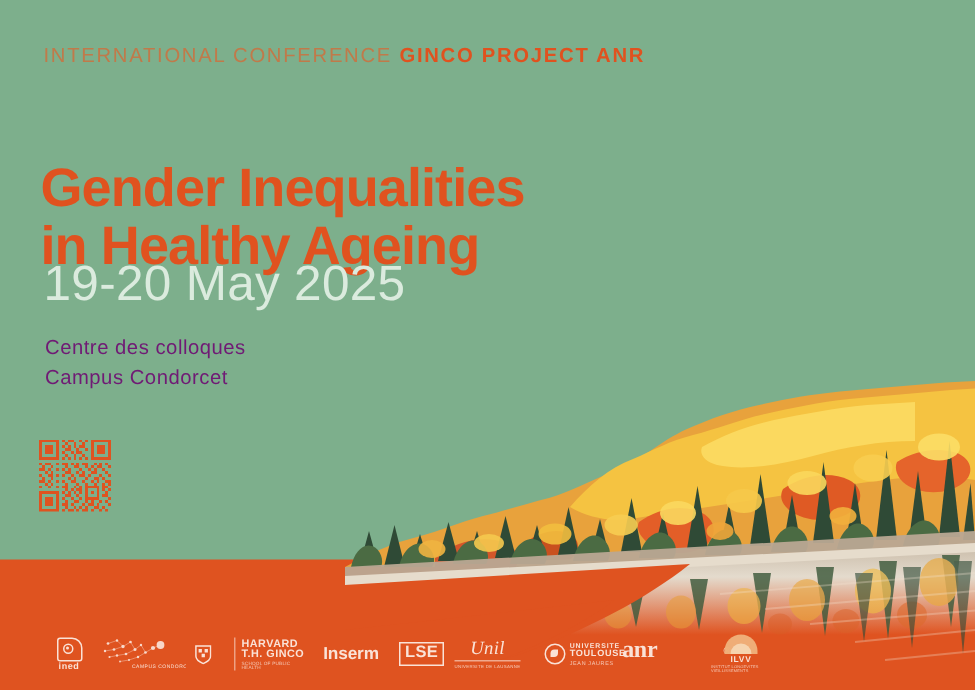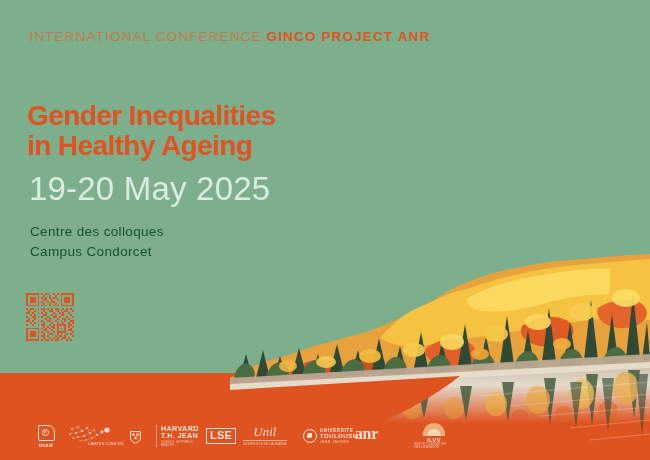--- a/index.html
+++ b/index.html
@@ -67,21 +67,21 @@
     color: #E0521F;
     font-weight: 700;
   }
 
   .title {
     position: absolute;
     left: 27px;
     top: 82px;
     width: 420px;
     color: #E0521F;
-    font-size: 28px;
+    font-size: 36px;
     font-weight: 700;
     line-height: 1.08;
     letter-spacing: -0.6px;
   }
   .title .line { display: block; }
 
   .dates {
     position: absolute;
     left: 29px;
     top: 172px;
@@ -89,21 +89,21 @@
     font-size: 33px;
     font-weight: 400;
     letter-spacing: 0.2px;
     line-height: 1;
   }
 
   .venue {
     position: absolute;
     left: 30px;
     top: 222px;
-    color: #14532d;
+    color: #701a75;
     font-size: 13.5px;
     font-weight: 400;
     line-height: 1.45;
     letter-spacing: 0.35px;
   }
   .venue .vline { display: block; }
 
   
   .qr {
     position: absolute;
@@ -693,25 +693,28 @@
 
       <div class="logo logo-harvard">
         <span class="shield">
           <svg width="11" height="13" viewBox="0 0 11 13" xmlns="http://www.w3.org/2000/svg" aria-hidden="true">
             <path d="M0.6,0.6 H10.4 V7.5 C10.4,10.2 5.5,12.4 5.5,12.4 C5.5,12.4 0.6,10.2 0.6,7.5 Z" fill="none" stroke="#FBE7DD" stroke-width="1"></path>
             <path d="M2.4,2.6 h2.2 v2.4 h-2.2 z M6.4,2.6 h2.2 v2.4 h-2.2 z M4.4,5.8 h2.2 v2.4 h-2.2 z" fill="#FBE7DD"></path>
           </svg>
         </span>
         <span class="htext">
           <span class="h1">HARVARD</span>
-          <span class="h2">T.H. JEAN</span>
+          <span class="h2">T.H. GINCO</span>
           <span class="h3">SCHOOL OF PUBLIC HEALTH</span>
         </span>
       </div>
 
+      <div class="logo logo-inserm">
+        <span>Inserm</span>
+      </div>
 
       <div class="logo logo-lse">
         <span class="box">LSE</span>
       </div>
 
       <div class="logo logo-unil">
         <span class="script">Unil</span>
         <span class="sub">UNIVERSITE DE LAUSANNE</span>
       </div>
 

